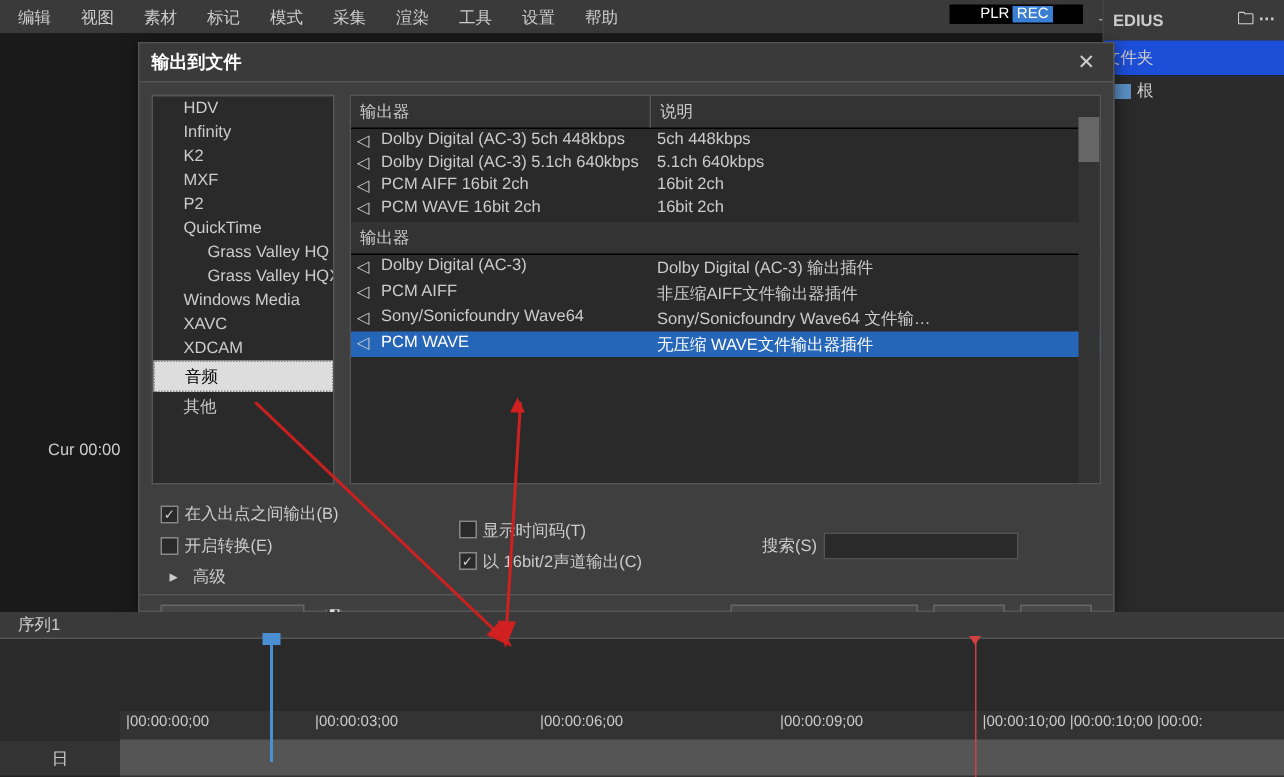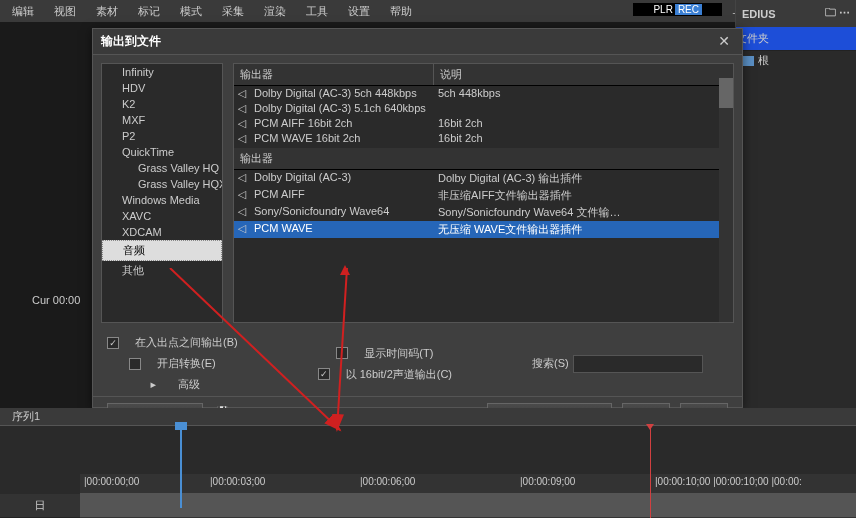--- a/index.html
+++ b/index.html
@@ -45,21 +45,21 @@
 .table-row.selected { background: #2666b8; color: #fff; }
 .td-icon { width: 16px; text-align: center; color: #ccc; }
 .td-name { width: 184px; padding-left: 4px; }
 .td-desc { flex: 1; padding-left: 4px; }
 .scroll-stub { position: absolute; right: 0; top: 0; bottom: 0; width: 14px; background: #333; }
 .scroll-thumb { position: absolute; right: 0; top: 14px; width: 14px; height: 30px; background: #666; }
 
 .divider-label { background: #333; padding: 3px 6px; border-bottom: 1px solid #000; margin-top: 2px; }
 
 .options-row { display: flex; padding: 4px 14px; gap: 80px; align-items: center; }
-.checkbox { display: flex; align-items: center; gap: 16px; justify-content: center; }
+.checkbox { display: flex; align-items: center; gap: 4px; }
 .chk { width: 12px; height: 12px; border: 1px solid #888; background: #2a2a2a; display: inline-flex; align-items: center; justify-content: center; font-size: 9px; color: #ccc; }
 .chk.checked::after { content: "✓"; }
 .search-grp { display: flex; align-items: center; gap: 4px; }
 .search-input { width: 130px; height: 18px; background: #2a2a2a; border: 1px solid #555; color: #ccc; padding: 0 4px; font-size: 11px; }
 .expand-arrow { color: #ccc; padding: 0 6px; }
 
 .dialog-footer { display: flex; padding: 6px 14px; align-items: center; gap: 10px; border-top: 1px solid #555; }
 .btn { background: linear-gradient(#4a4a4a, #3a3a3a); border: 1px solid #666; color: #ccc; padding: 3px 12px; cursor: pointer; font-size: 11px; }
 .icon-btn { width: 20px; height: 18px; color: #ccc; text-align: center; }
 .footer-spacer { flex: 1; }
@@ -120,22 +120,22 @@
 
 <div class="cur-time">Cur 00:00</div>
 
 <div class="export-dialog">
   <div class="dialog-header">
     <span class="dialog-title">输出到文件</span>
     <span class="close-x">✕</span>
   </div>
   <div class="dialog-body">
     <div class="left-tree">
+      <div class="tree-item">HDV</div>
       <div class="tree-item">Infinity</div>
-      <div class="tree-item">HDV</div>
       <div class="tree-item">K2</div>
       <div class="tree-item">MXF</div>
       <div class="tree-item">P2</div>
       <div class="tree-item">QuickTime</div>
       <div class="tree-item indent">Grass Valley HQ</div>
       <div class="tree-item indent">Grass Valley HQX</div>
       <div class="tree-item">Windows Media</div>
       <div class="tree-item">XAVC</div>
       <div class="tree-item">XDCAM</div>
       <div class="tree-item selected">音频</div>
@@ -148,20 +148,21 @@
           <div class="th th-desc">说明</div>
         </div>
         <div class="table-row">
             <span class="td-icon">◁</span>
             <span class="td-name">Dolby Digital (AC-3) 5ch 448kbps</span>
             <span class="td-desc">5ch 448kbps</span>
           </div>
         <div class="table-row">
             <span class="td-icon">◁</span>
             <span class="td-name">Dolby Digital (AC-3) 5.1ch 640kbps</span>
+            <span class="td-desc">5.1ch 640kbps</span>
           </div>
         <div class="table-row">
             <span class="td-icon">◁</span>
             <span class="td-name">PCM AIFF 16bit 2ch</span>
             <span class="td-desc">16bit 2ch</span>
           </div>
         <div class="table-row">
             <span class="td-icon">◁</span>
             <span class="td-name">PCM WAVE 16bit 2ch</span>
             <span class="td-desc">16bit 2ch</span>

